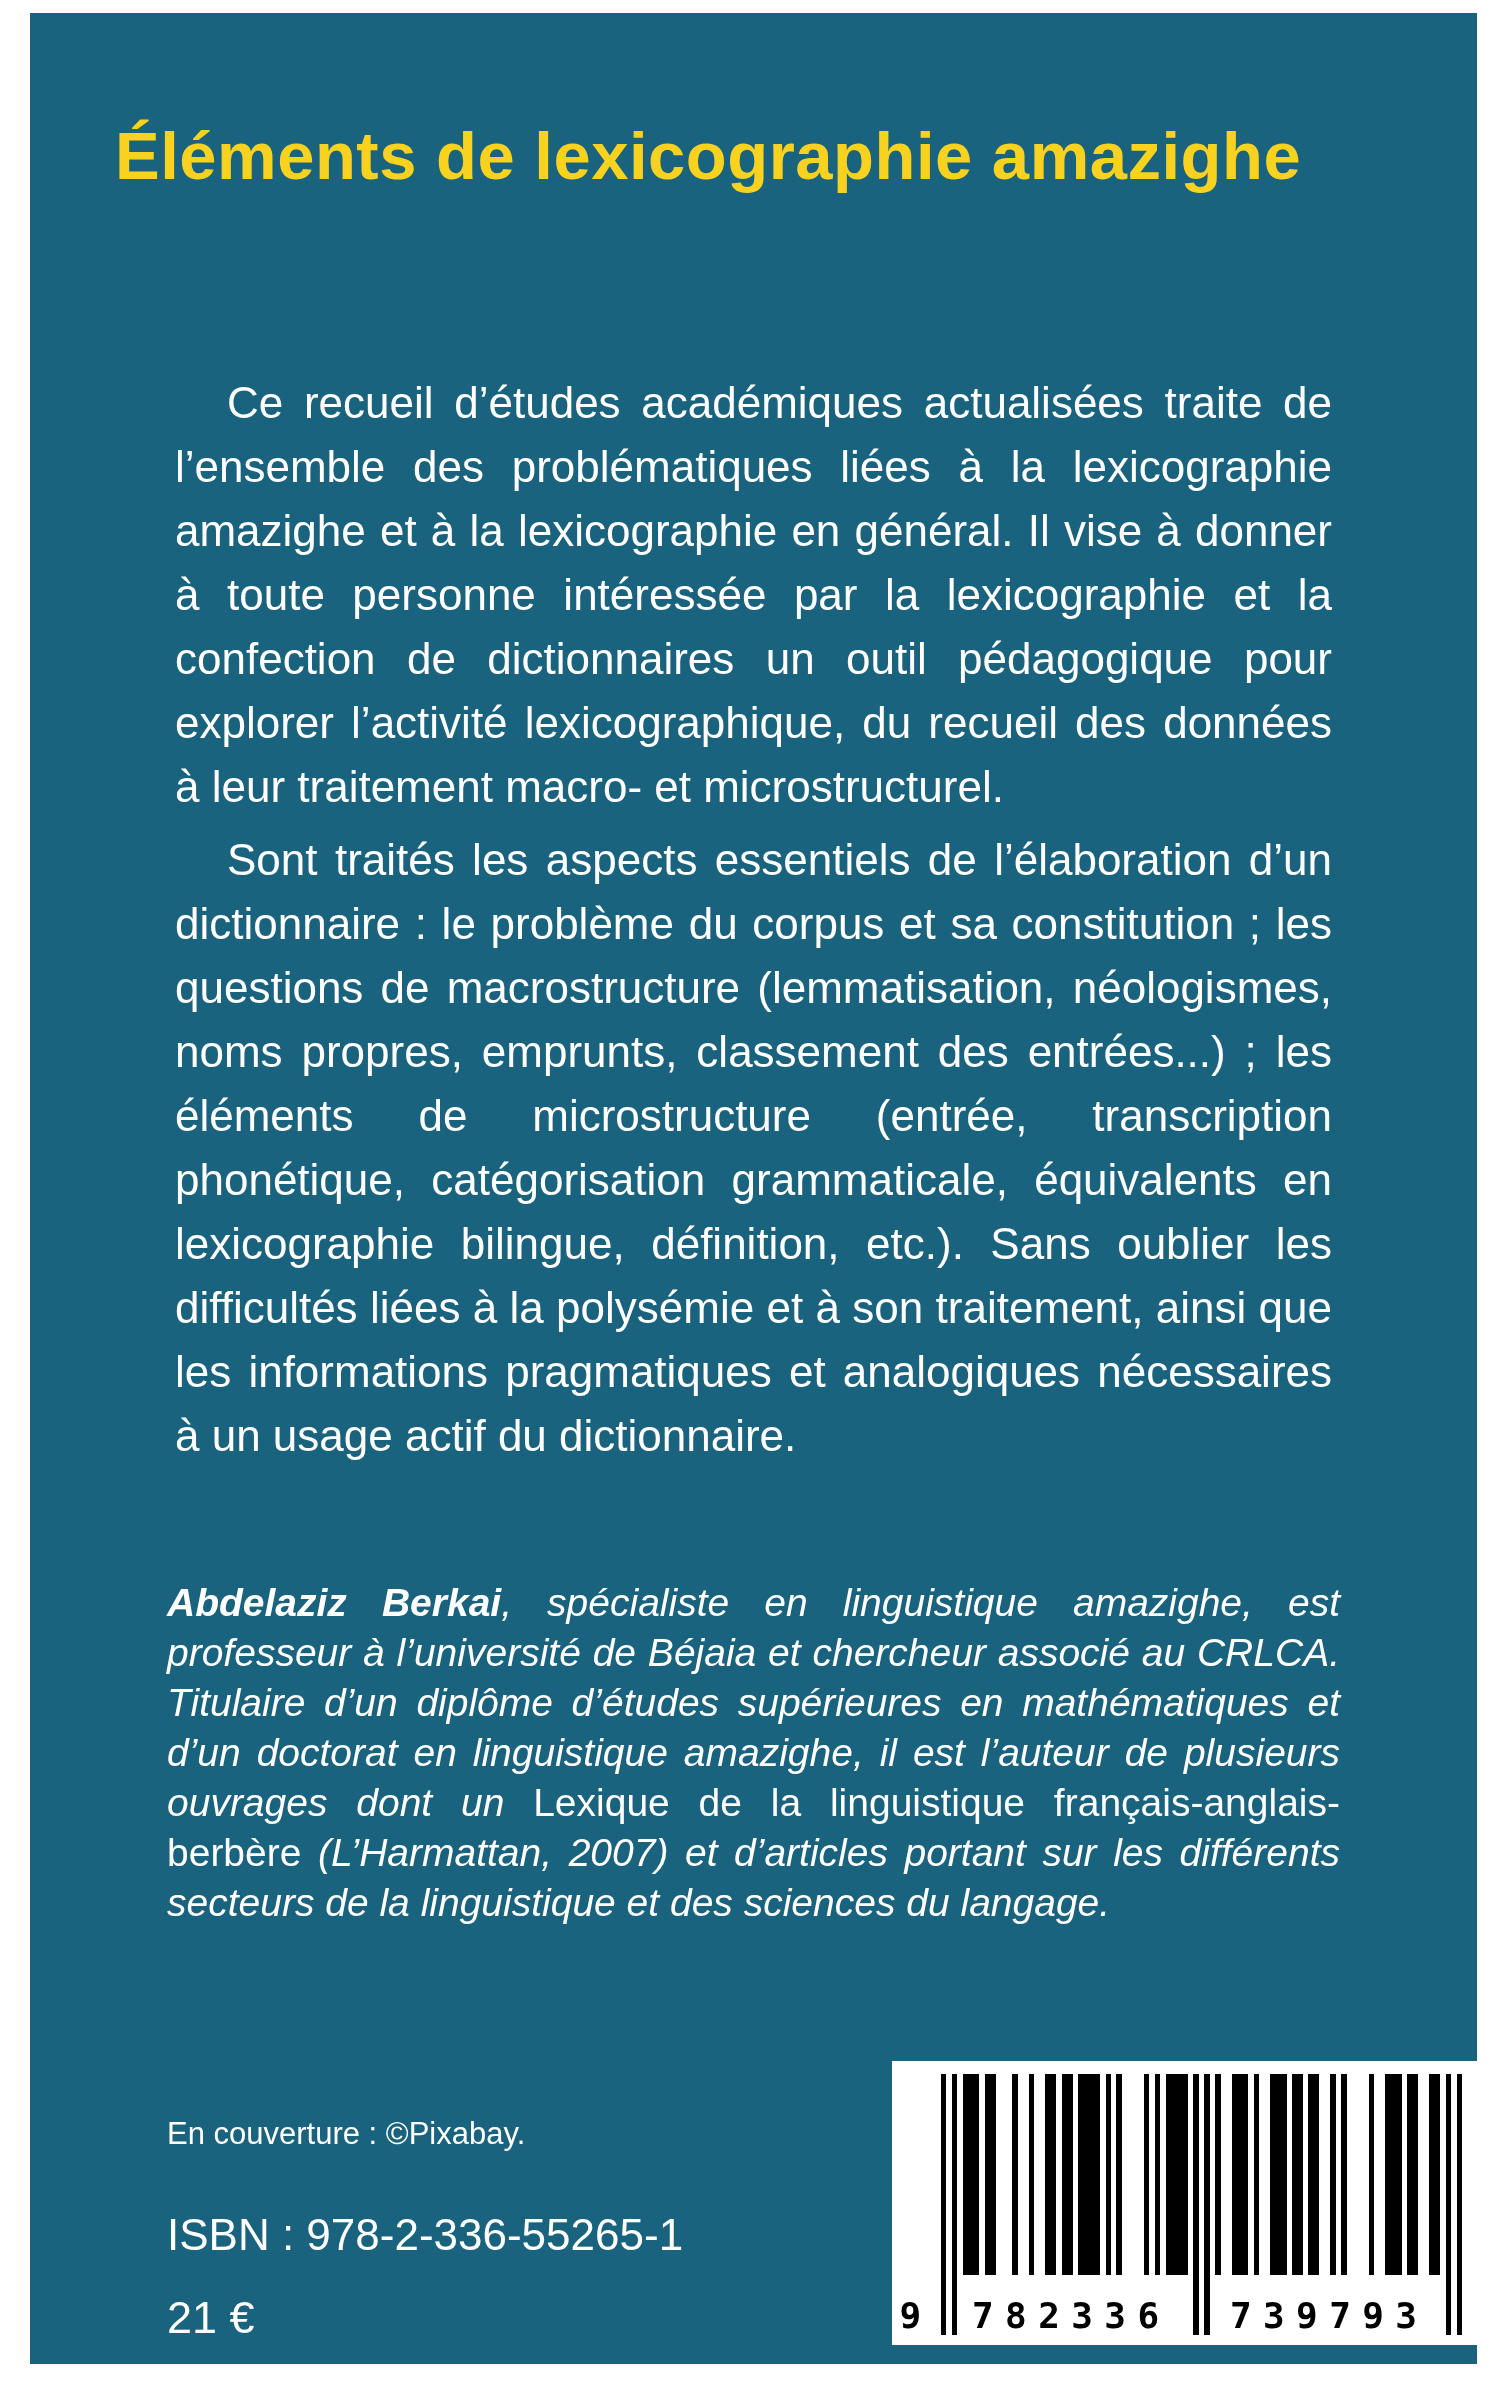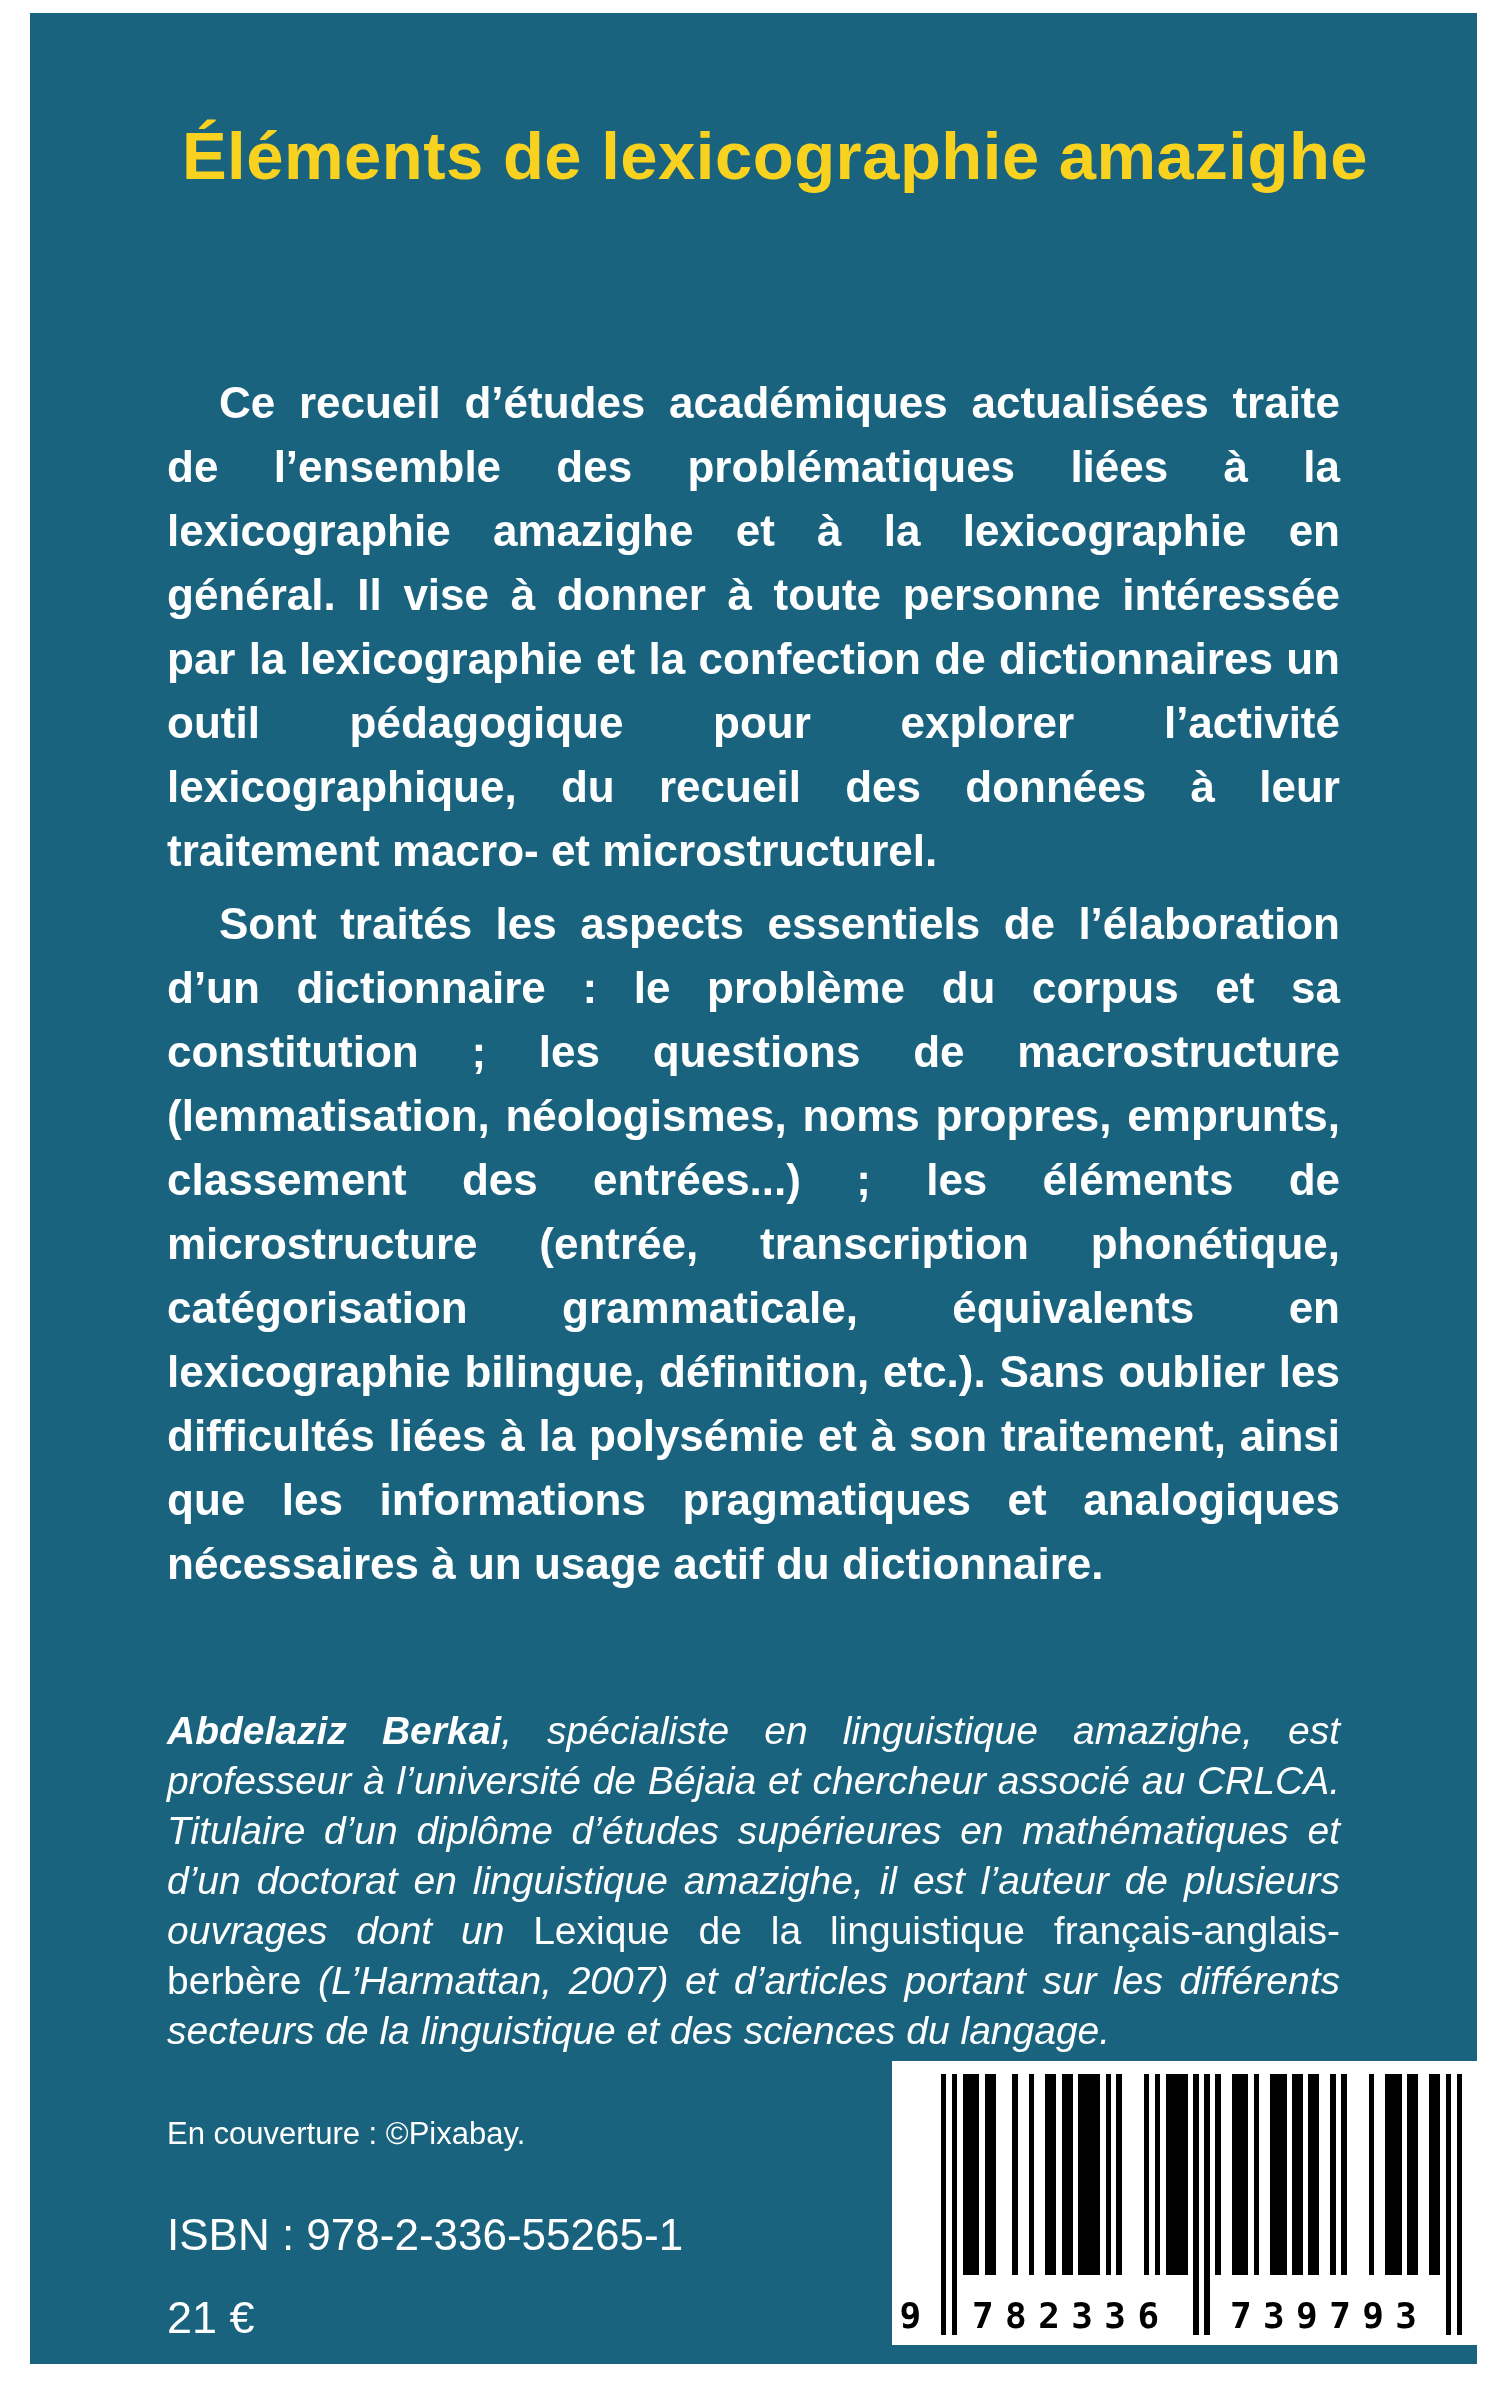--- a/index.html
+++ b/index.html
@@ -18,38 +18,36 @@
     position: absolute;
     left: 30px;
     top: 13.2px;
     width: 1447px;
     height: 2351px;
     background: var(--bg-color, #19637f);
   }
   .book-title {
     margin: 0;
     padding: 106px 42px 0 85px;
-    text-align: center;
     font-size: 67px;
     line-height: 1.1;
     font-weight: 700;
     letter-spacing: 0.5px;
     color: var(--title-color, #f8d21f);
   }
   .synopsis {
     margin: 178px 137px 0 137px;
     color: var(--text-color, #ffffff);
     font-size: 44px;
     line-height: 64px;
     text-align: justify;
   }
   .synopsis p {
-    margin: 0;
+    margin: 8px;
     text-indent: 52px;
-    font-weight: bold;
   }
   .synopsis p + p {
     margin-top: 9.5px;
   }
   .bio {
     margin: 110px 137px 0 137px;
     color: var(--text-color, #ffffff);
     font-size: 39px;
     line-height: 50px;
     font-style: italic;

